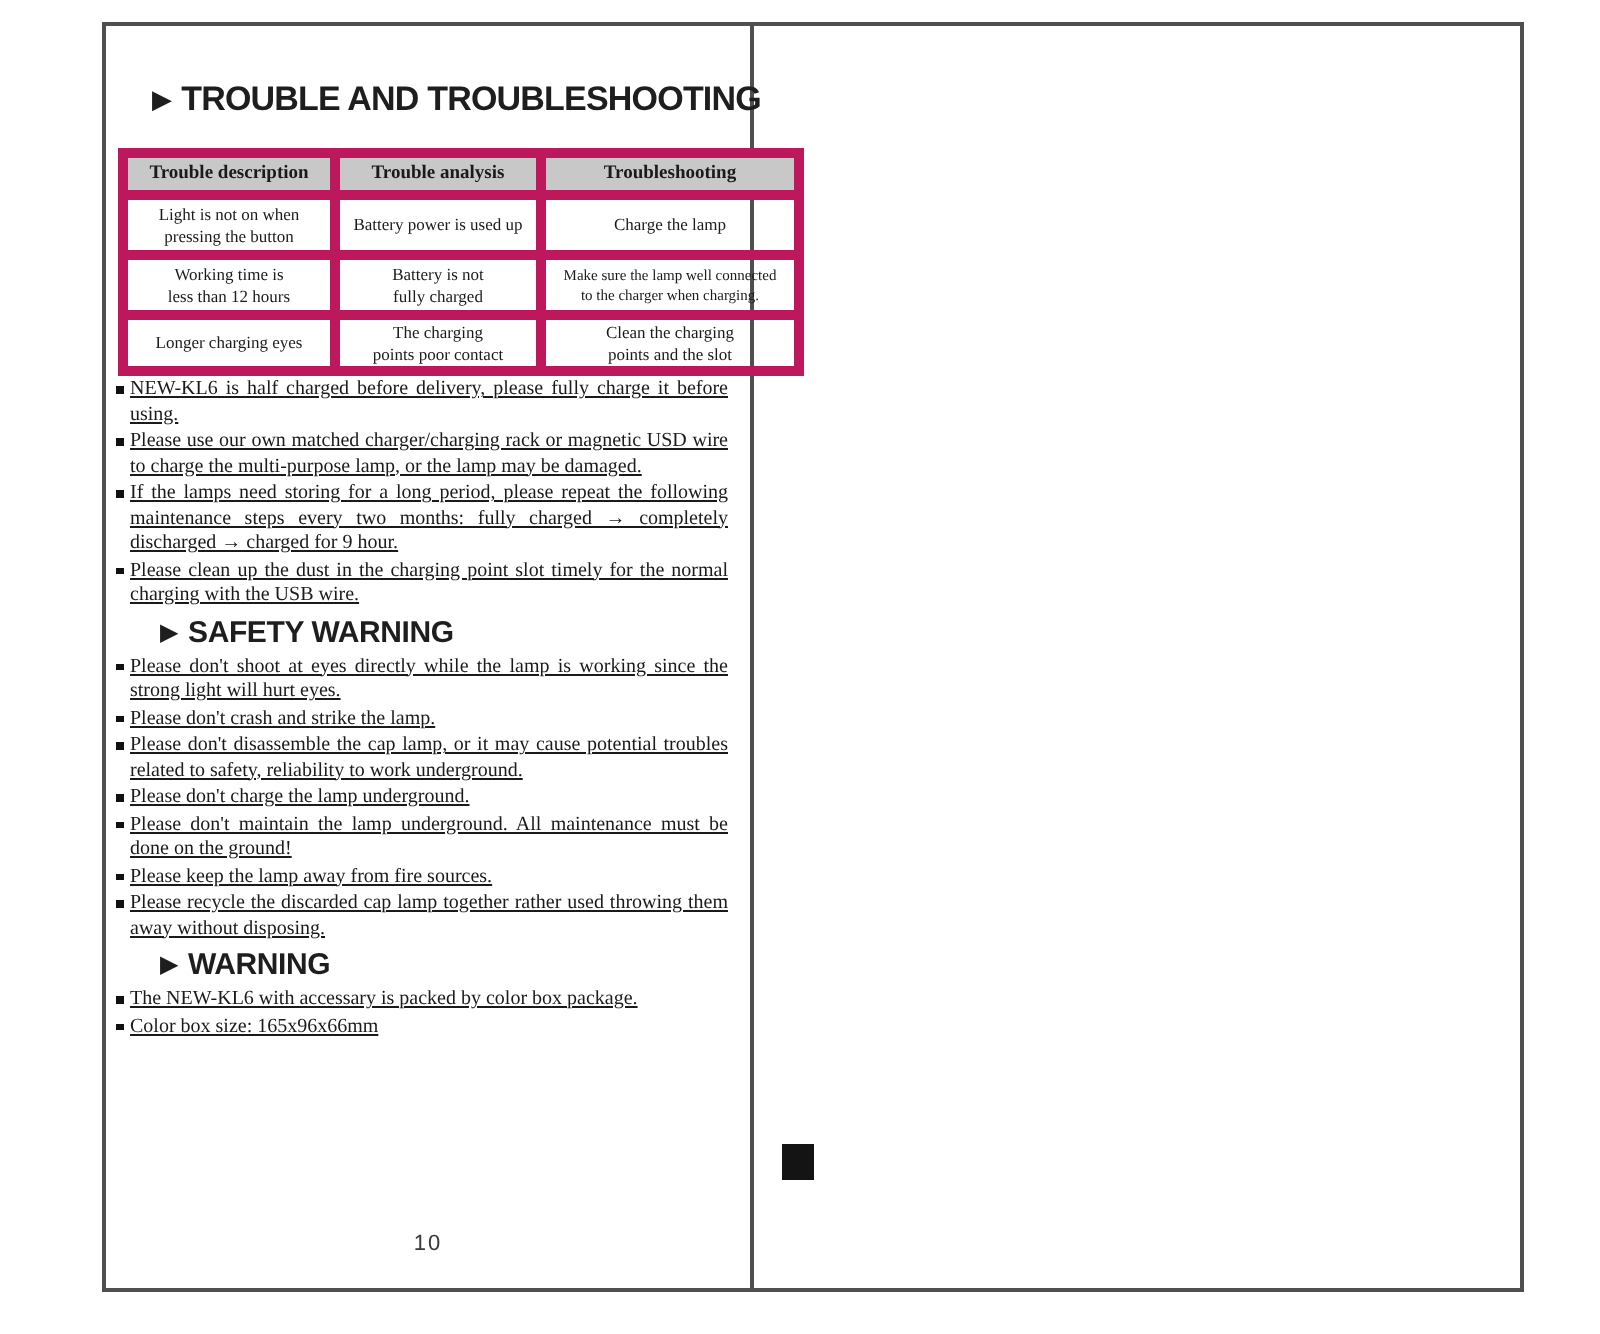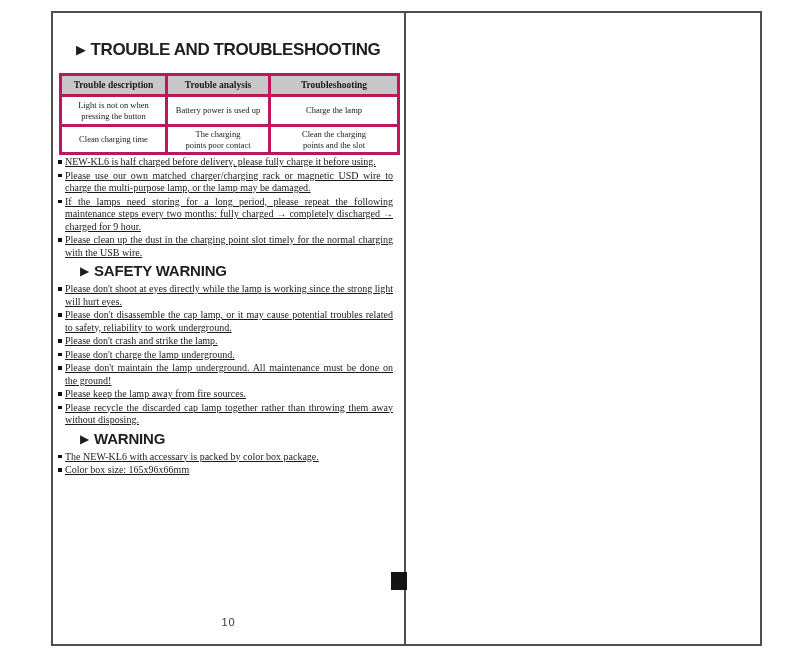--- a/index.html
+++ b/index.html
@@ -7,21 +7,21 @@
     width:800px;height:667px;position:relative;background:#ffffff;
     font-family:"Liberation Serif","DejaVu Serif",serif;color:#1a1a1a;
     overflow:hidden;
   }
   
   .spread{
     position:absolute;left:51px;top:11px;width:711px;height:635px;
     border:2px solid #4f4f4f;box-sizing:border-box;background:#fff;
     display:flex;
   }
-  .page-left{width:351px;height:100%;position:relative;box-sizing:border-box;}
+  .page-left{width:322px;height:100%;position:relative;box-sizing:border-box;}
   .divider{width:2px;height:100%;background:#4f4f4f;}
   .page-right{flex:1;height:100%;background:#fff;}
 
   .content{padding:0 5px 0 5px;}
 
   
   .title{
     margin:28px 0 0 18px;
     font-family:"Liberation Sans","DejaVu Sans",sans-serif;
     font-weight:bold;font-size:17px;line-height:18px;letter-spacing:-0.4px;
@@ -41,21 +41,21 @@
   }
   .title .tri{font-size:13px;}
 
   
   table.trouble{
     border-collapse:collapse;table-layout:fixed;
     width:338px;margin:13px 0 0 1px;
     border:2px solid #1f1f1f;
   }
   table.trouble th,table.trouble td{
-    border:3px solid #be185d;text-align:center;vertical-align:middle;
+    border:5px solid #be185d;text-align:center;vertical-align:middle;
     white-space:pre-line;padding:1px 2px;box-sizing:border-box;
   }
   table.trouble th{
     background:#c8c8c8;font-weight:bold;font-size:9.5px;height:21px;line-height:11px;
   }
   table.trouble td{font-size:8.5px;line-height:10.5px;}
   table.trouble td.small{font-size:7.5px;line-height:9.5px;}
   .col1{width:106px;} .col2{width:103px;} .col3{width:129px;}
   tr.r1 td{height:30px;} tr.r2 td{height:30px;} tr.r3 td{height:28px;}
 
@@ -107,48 +107,56 @@
             <th>Troubleshooting</th>
           </tr>
         </thead>
         <tbody>
           <tr class="r1">
             <td>Light is not on when
 pressing the button</td>
             <td>Battery power is used up</td>
             <td>Charge the lamp</td>
           </tr>
+          <tr class="r2">
+            <td>Working time is
+less than 12 hours</td>
+            <td>Battery is not
+fully charged</td>
+            <td class="small">Make sure the lamp well connected
+to the charger when charging.</td>
+          </tr>
           <tr class="r3">
-            <td>Clean charging time</td>
+            <td>Longer charging eyes</td>
             <td>The charging
 points poor contact</td>
             <td>Clean the charging
 points and the slot</td>
           </tr>
         </tbody>
       </table>
 
       <ul class="bullets">
         <li><span class="sq"></span><span>NEW-KL6 is half charged before delivery, please fully charge it before using.</span></li>
         <li><span class="sq"></span><span>Please use our own matched charger/charging rack or magnetic USD wire to charge the multi-purpose lamp, or the lamp may be damaged.</span></li>
         <li><span class="sq"></span><span>If the lamps need storing for a long period, please repeat the following maintenance steps every two months: fully charged → completely discharged → charged for 9 hour.</span></li>
         <li><span class="sq"></span><span>Please clean up the dust in the charging point slot timely for the normal charging with the USB wire.</span></li>
       </ul>
 
       <div class="h2 tight">
         <span class="tri">▶</span><span>SAFETY WARNING</span>
       </div>
       <ul class="bullets">
         <li><span class="sq"></span><span>Please don't shoot at eyes directly while the lamp is working since the strong light will hurt eyes.</span></li>
+        <li><span class="sq"></span><span>Please don't crash and strike the lamp.</span></li>
         <li><span class="sq"></span><span>Please don't disassemble the cap lamp, or it may cause potential troubles related to safety, reliability to work underground.</span></li>
-        <li><span class="sq"></span><span>Please don't crash and strike the lamp.</span></li>
         <li><span class="sq"></span><span>Please don't charge the lamp underground.</span></li>
         <li><span class="sq"></span><span>Please don't maintain the lamp underground. All maintenance must be done on the ground!</span></li>
         <li><span class="sq"></span><span>Please keep the lamp away from fire sources.</span></li>
-        <li><span class="sq"></span><span>Please recycle the discarded cap lamp together rather than throwing them away without disposing.</span></li>
+        <li><span class="sq"></span><span>Please recycle the discarded cap lamp together rather used throwing them away without disposing.</span></li>
       </ul>
 
       <div class="h2 tight">
         <span class="tri">▶</span><span>WARNING</span>
       </div>
       <ul class="bullets">
         <li><span class="sq"></span><span>The NEW-KL6 with accessary is packed by color box package.</span></li>
         <li><span class="sq"></span><span>Color box size: 165x96x66mm</span></li>
       </ul>
 

